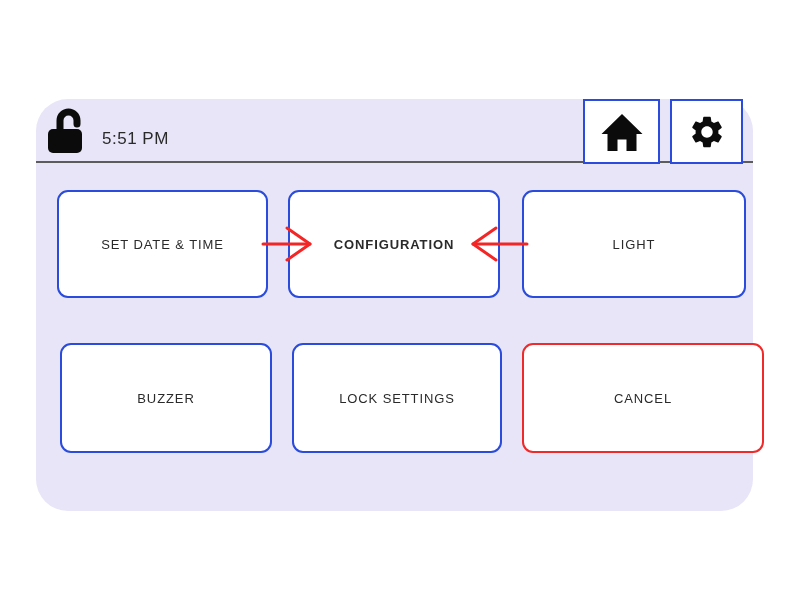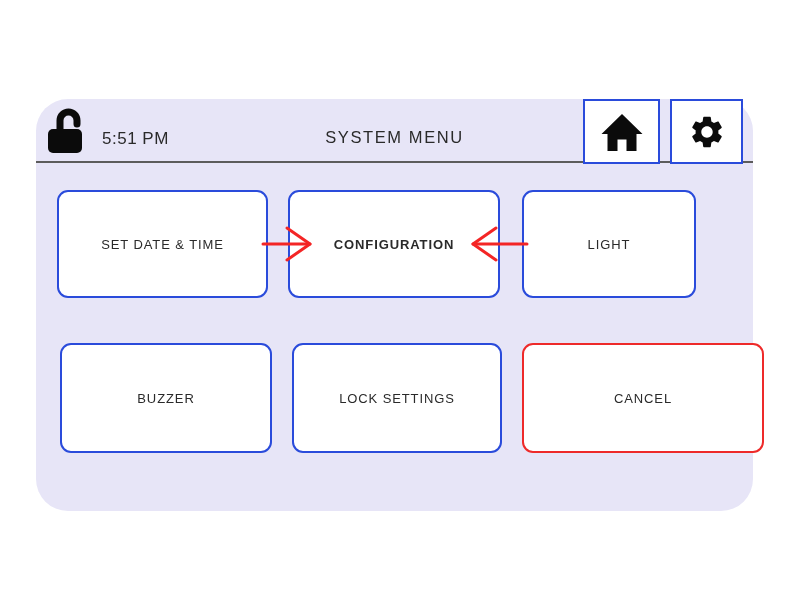--- a/index.html
+++ b/index.html
@@ -87,21 +87,21 @@
     letter-spacing: 0.9px;
     color: var(--text, #2a2a2a);
     cursor: pointer;
     z-index: 1;
   }
   .menu-btn.red { border-color: var(--accent-red, #ee2a2a); }
   .btn-r1 { top: 91px;  height: 108px; }
   .btn-r2 { top: 244px; height: 110px; }
   .btn-c1a { left: 21px;  width: 211px; }
   .btn-c2a { left: 252px; width: 212px; font-weight: bold; }
-  .btn-c3a { left: 486px; width: 174px; }
+  .btn-c3a { left: 486px; width: 224px; }
   .btn-c1b { left: 24px;  width: 212px; }
   .btn-c2b { left: 256px; width: 210px; }
   .btn-c3b { left: 486px; width: 242px; }
   .arrows {
     position: absolute;
     left: 0;
     top: 0;
     width: 717px;
     height: 412px;
     z-index: 2;
@@ -121,21 +121,20 @@
 <div class="panel">
 
   <div class="header">
     <div class="lock-wrap">
       <svg width="40" height="48" viewBox="0 0 40 48">
         <path d="M13 24 V13.5 a8.5 8.5 0 0 1 17 0 v3.5" fill="none" stroke="#0b0b0b" stroke-width="7" stroke-linecap="round"></path>
         <rect x="1" y="22" width="34" height="24" rx="5" fill="#0b0b0b"></rect>
       </svg>
     </div>
     <div class="time">5:51 PM</div>
-    <div class="title">SYSTEM MENU</div>
   </div>
 
   <div class="icon-btn home-btn">
     <svg width="42" height="40" viewBox="0 0 42 40">
       <path d="M21 2 L41.5 22 H35.5 V39 H25.5 V27.5 H16.5 V39 H6.5 V22 H0.5 Z" fill="#0b0b0b"></path>
     </svg>
   </div>
 
   <div class="icon-btn gear-btn">
     <svg width="38" height="38" viewBox="0 0 24 24">

